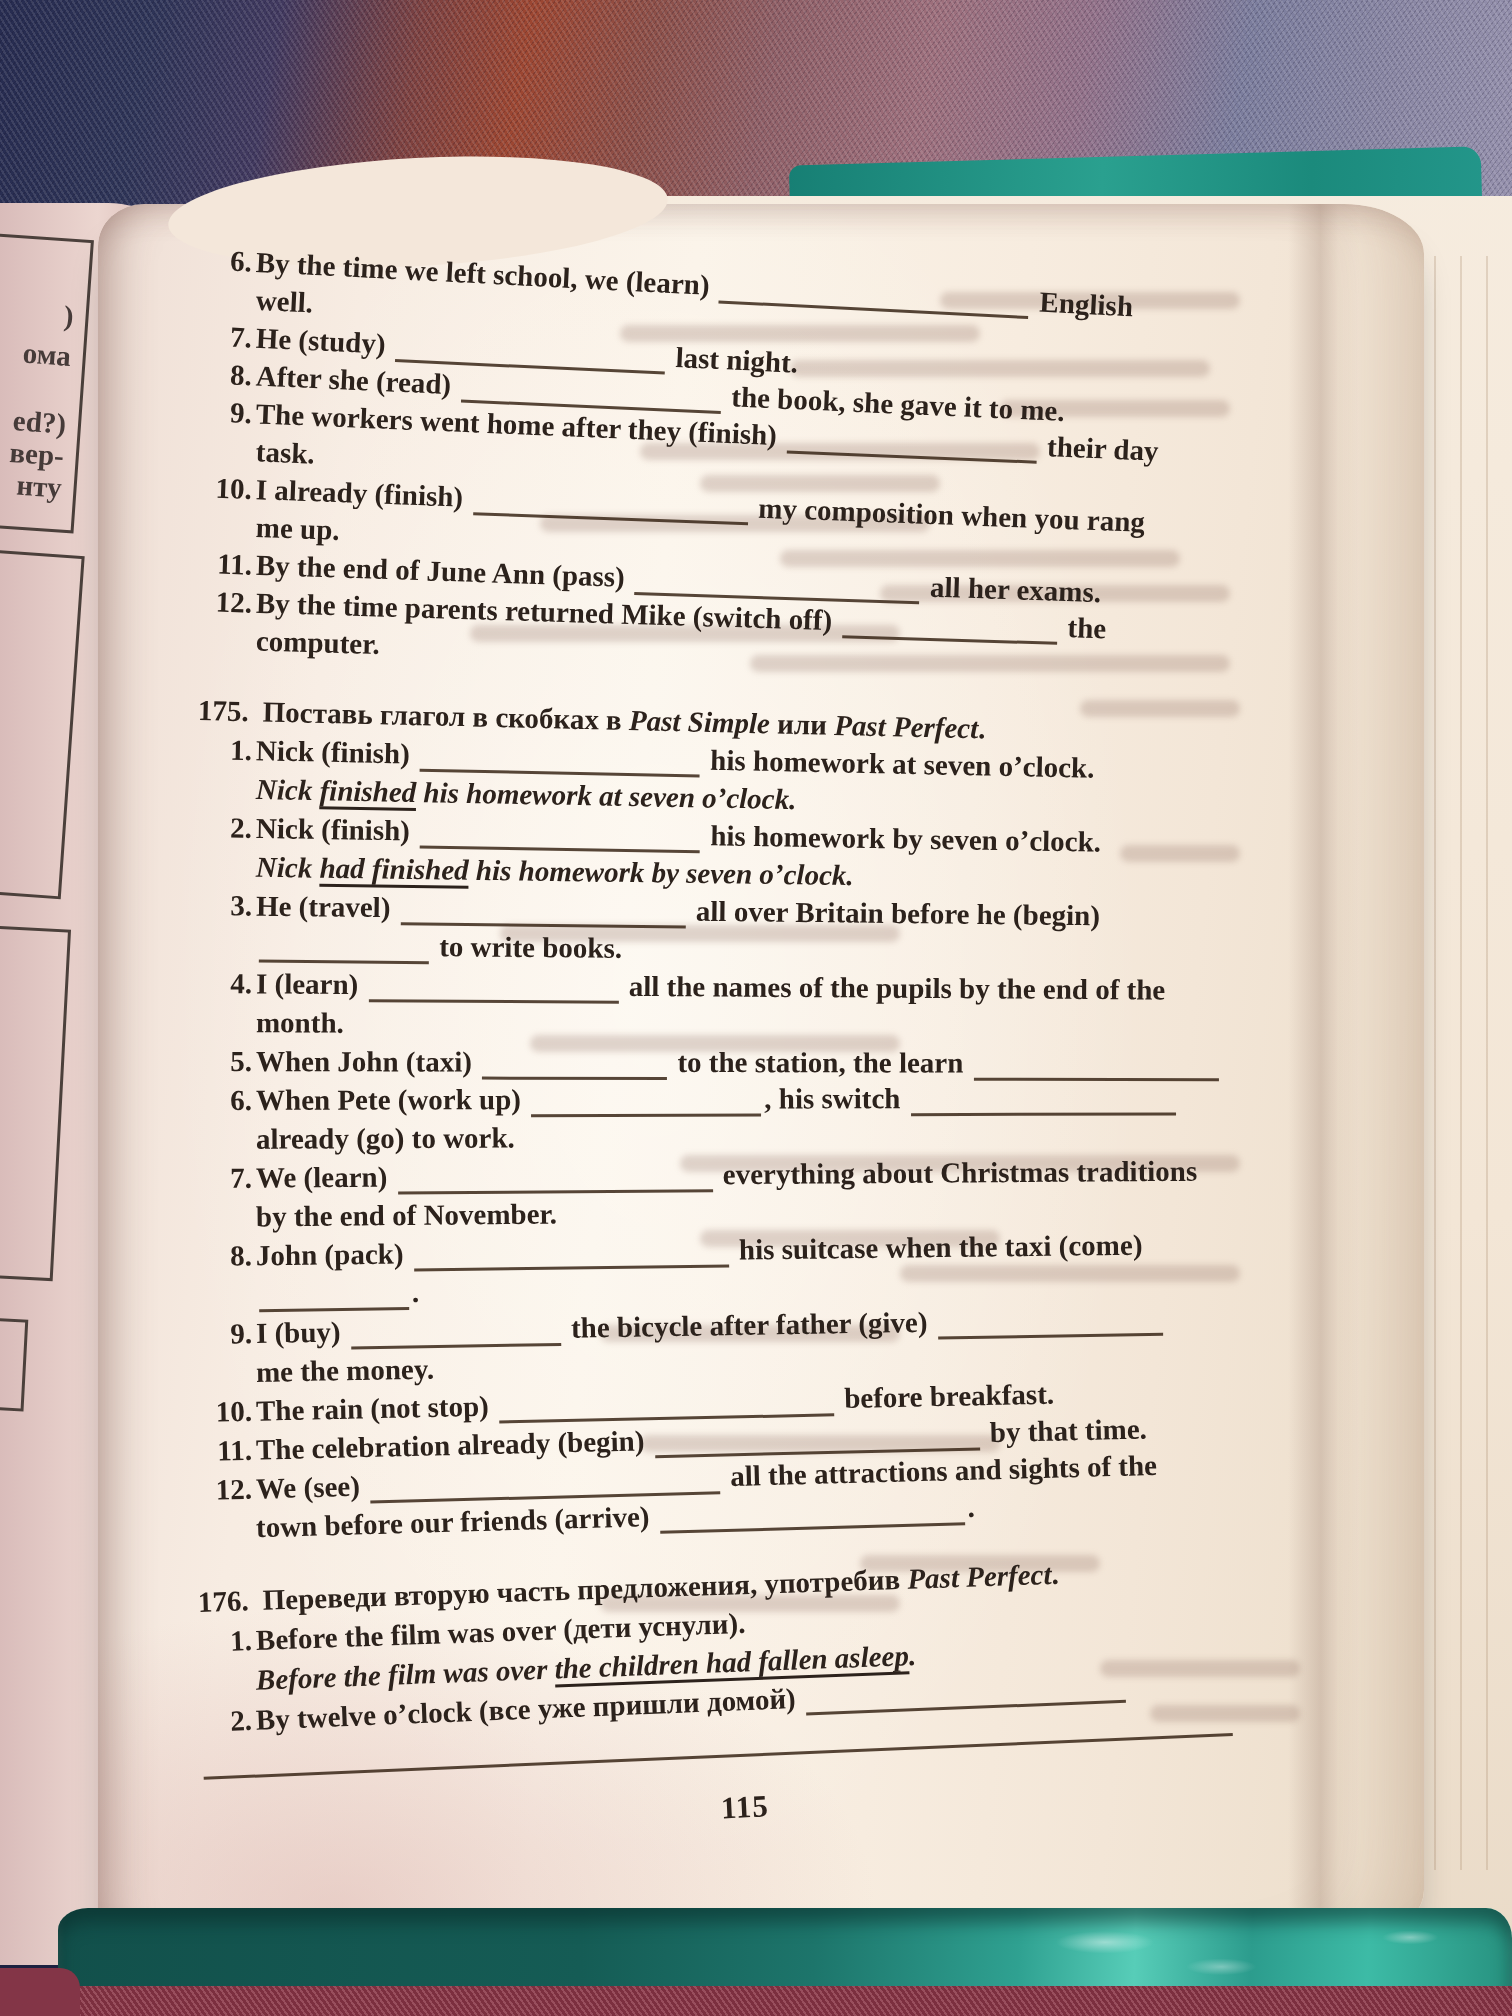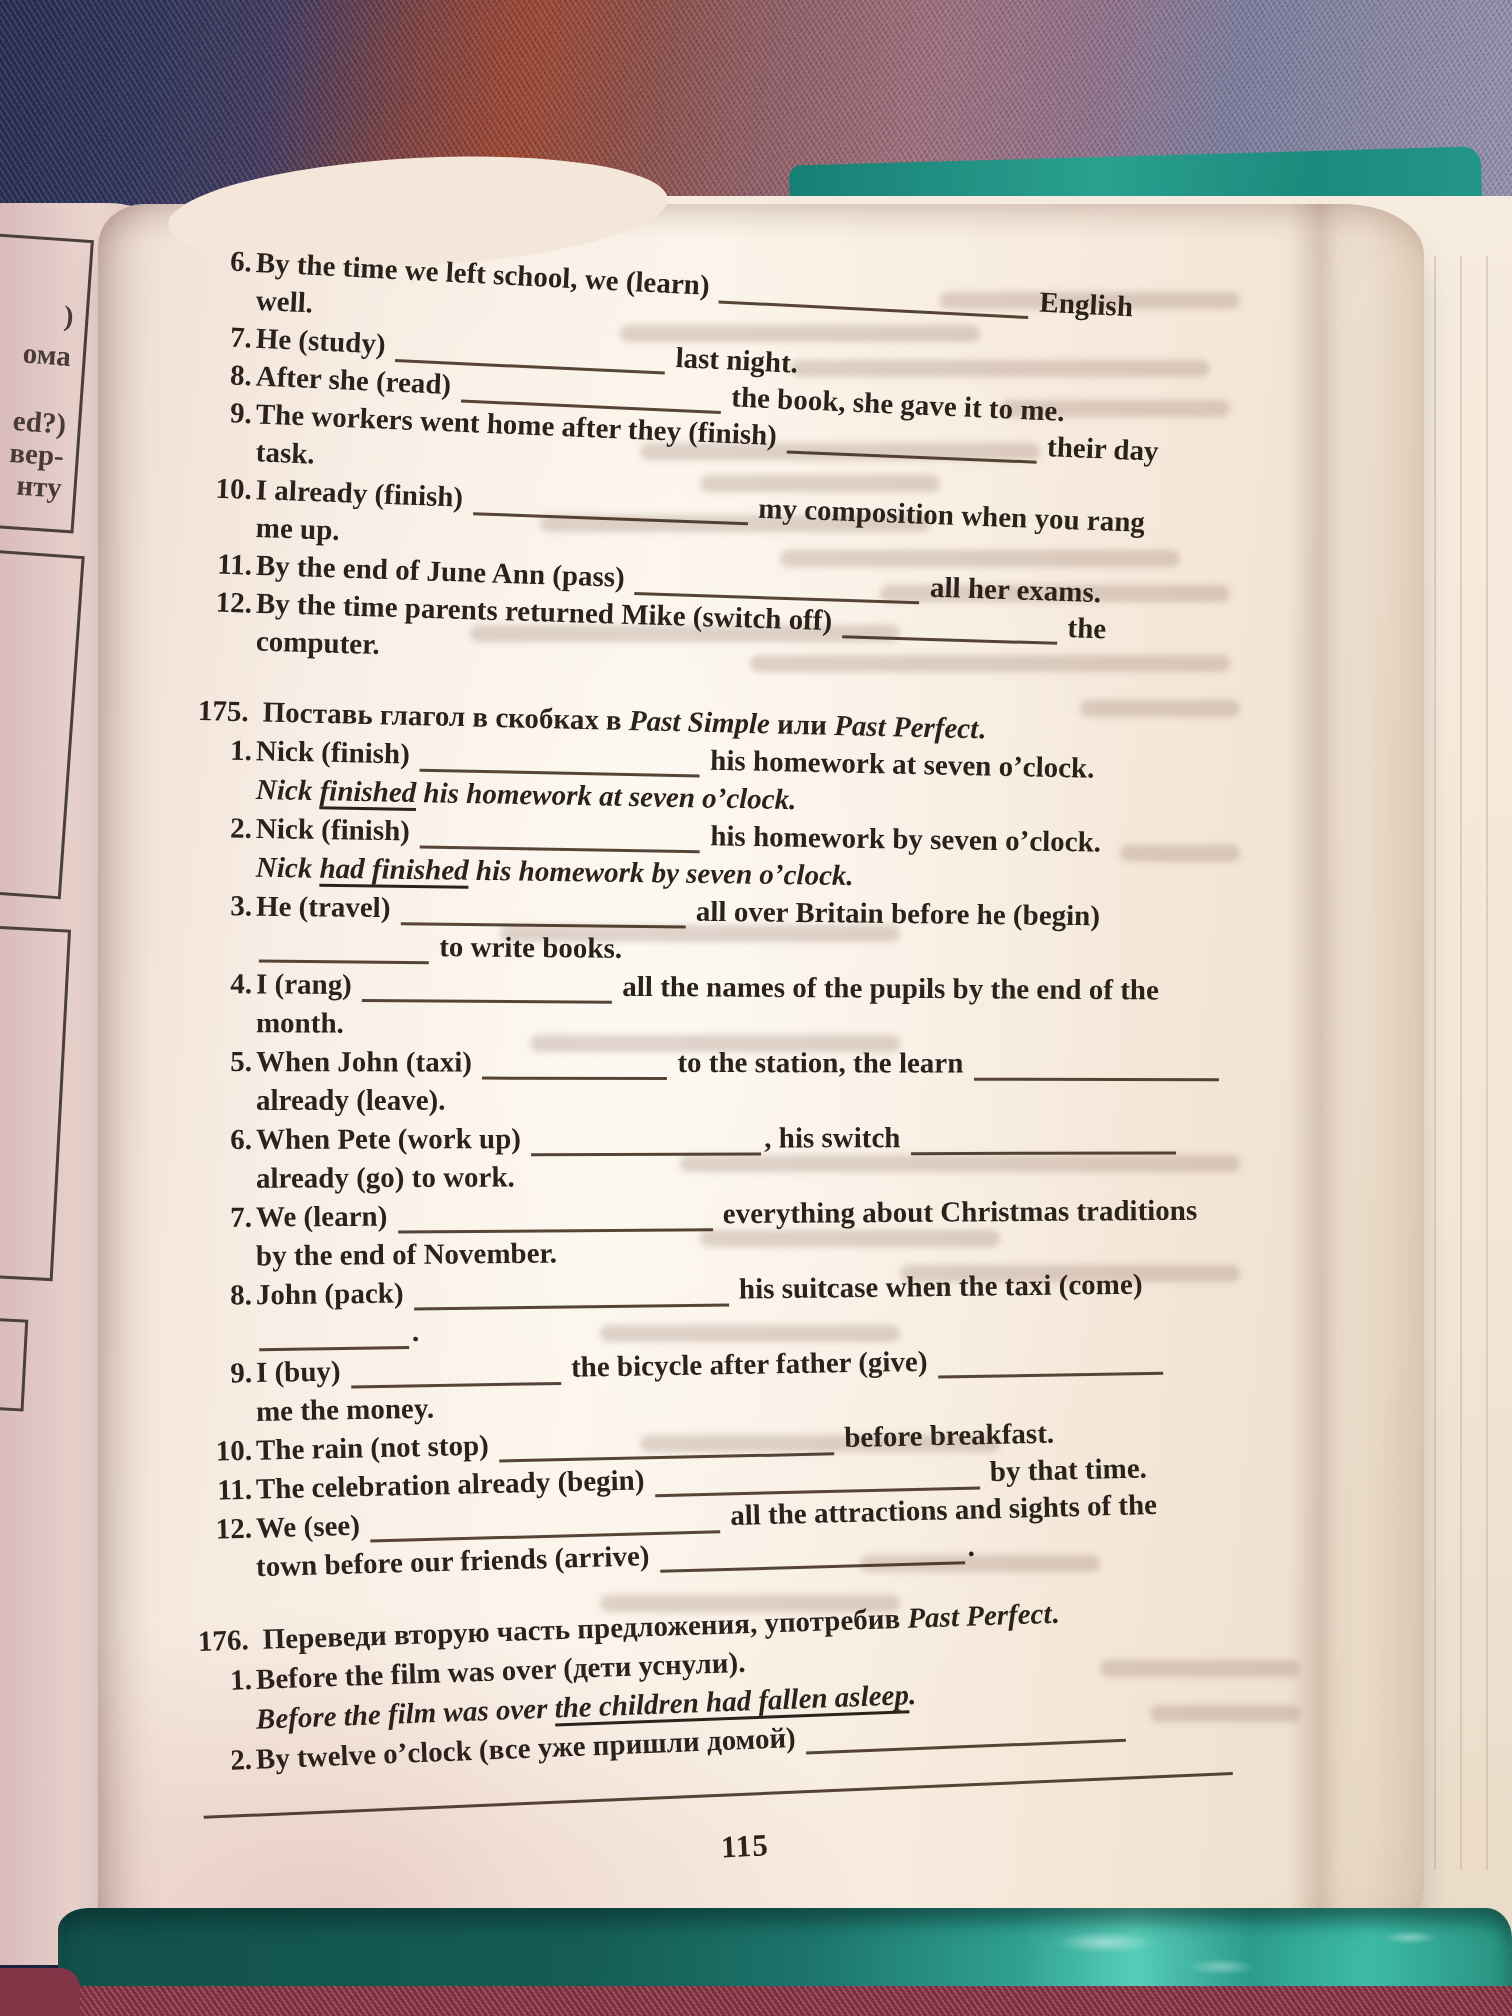--- a/index.html
+++ b/index.html
@@ -178,24 +178,23 @@
         <div class="line" style="transform: rotate(1.58deg);"><span>computer.</span></div>
       </div>
       <div class="ex ex1">
         <div class="line head" style="transform: rotate(1.34deg);"><span class="exnum">175.</span><span>Поставь глагол в скобках в </span><span class="it">Past Simple</span><span> или </span><span class="it">Past Perfect</span><span>.</span></div>
         <div class="line" style="transform: rotate(1.2deg);"><span class="inum">1.</span><span>Nick (finish) </span><span class="blank" style="width: 280px;"></span><span> his homework at seven o’clock.</span></div>
         <div class="line ans" style="transform: rotate(1.07deg);"><span>Nick </span><span class="u">finished</span><span> his homework at seven o’clock.</span></div>
         <div class="line" style="transform: rotate(0.93deg);"><span class="inum">2.</span><span>Nick (finish) </span><span class="blank" style="width: 280px;"></span><span> his homework by seven o’clock.</span></div>
         <div class="line ans" style="transform: rotate(0.8deg);"><span>Nick </span><span class="u">had finished</span><span> his homework by seven o’clock.</span></div>
         <div class="line" style="transform: rotate(0.66deg);"><span class="inum">3.</span><span>He (travel) </span><span class="blank" style="width: 285px;"></span><span> all over Britain before he (begin)</span></div>
         <div class="line" style="transform: rotate(0.53deg);"><span class="blank" style="width: 170px;"></span><span> to write books.</span></div>
-        <div class="line" style="transform: rotate(0.39deg);"><span class="inum">4.</span><span>I (rang) </span><span class="blank" style="width: 250px;"></span><span> all the names of the pupils by the end of the</span></div>
+        <div class="line" style="transform: rotate(0.39deg);"><span class="inum">4.</span><span>I (learn) </span><span class="blank" style="width: 250px;"></span><span> all the names of the pupils by the end of the</span></div>
         <div class="line" style="transform: rotate(0.26deg);"><span>month.</span></div>
         <div class="line" style="transform: rotate(0.12deg);"><span class="inum">5.</span><span>When John (taxi) </span><span class="blank" style="width: 185px;"></span><span> to the station, the learn </span><span class="blank" style="width: 245px;"></span></div>
-        <div class="line" style="transform: rotate(-0.01deg);"><span>already (leave).</span></div>
         <div class="line" style="transform: rotate(-0.15deg);"><span class="inum">6.</span><span>When Pete (work up) </span><span class="blank" style="width: 230px;"></span><span>, his switch </span><span class="blank" style="width: 265px;"></span></div>
         <div class="line" style="transform: rotate(-0.28deg);"><span>already (go) to work.</span></div>
         <div class="line" style="transform: rotate(-0.42deg);"><span class="inum">7.</span><span>We (learn) </span><span class="blank" style="width: 315px;"></span><span> everything about Christmas traditions</span></div>
         <div class="line" style="transform: rotate(-0.55deg);"><span>by the end of November.</span></div>
         <div class="line" style="transform: rotate(-0.69deg);"><span class="inum">8.</span><span>John (pack) </span><span class="blank" style="width: 315px;"></span><span> his suitcase when the taxi (come)</span></div>
         <div class="line" style="transform: rotate(-0.82deg);"><span class="blank" style="width: 150px;"></span><span>.</span></div>
         <div class="line" style="transform: rotate(-0.96deg);"><span class="inum">9.</span><span>I (buy) </span><span class="blank" style="width: 210px;"></span><span> the bicycle after father (give) </span><span class="blank" style="width: 225px;"></span></div>
         <div class="line" style="transform: rotate(-1.09deg);"><span>me the money.</span></div>
         <div class="line" style="transform: rotate(-1.23deg);"><span class="inum">10.</span><span>The rain (not stop) </span><span class="blank" style="width: 335px;"></span><span> before breakfast.</span></div>
         <div class="line" style="transform: rotate(-1.36deg);"><span class="inum">11.</span><span>The celebration already (begin) </span><span class="blank" style="width: 325px;"></span><span> by that time.</span></div>

